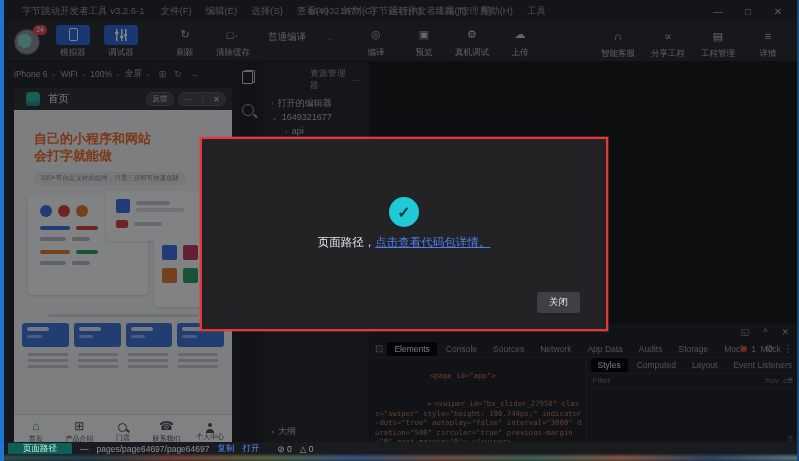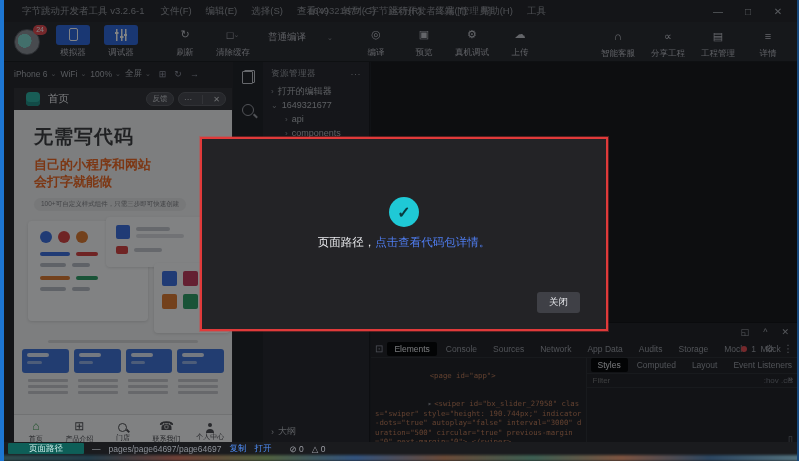--- a/index.html
+++ b/index.html
@@ -88,21 +88,21 @@
   
   .activity-bar { position:absolute; left:233px; top:62px; width:30px; height:386px; background:#1d1e22; display:flex; flex-direction:column; align-items:center; padding-top:8px; gap:20px; }
   .activity-bar .aicon { color:#9b9da4; font-size:14px; cursor:default; }
   .files-ic { width:13px; height:14px; position:relative; }
   .files-ic::before { content:""; position:absolute; right:0; top:0; width:9px; height:11px; border:1.3px solid #c7c9cf; border-radius:1px; }
   .files-ic::after { content:""; position:absolute; left:0; bottom:0; width:9px; height:11px; border:1.3px solid #c7c9cf; border-radius:1px; background:#1d1e22; }
   .search-ic { width:12px; height:12px; border:1.6px solid #9b9da4; border-radius:50%; position:relative; }
   .search-ic::after { content:""; position:absolute; width:5px; height:1.8px; background:#9b9da4; transform:rotate(45deg); right:-5px; bottom:-2px; }
   .git-ic { color:#8d8f96; font-size:12px; transform:scaleY(1.1); }
   .explorer { position:absolute; left:263px; top:62px; width:107px; height:386px; background:#24252a; border-right:1px solid #141518; }
-  .exp-header { display:flex; justify-content:space-between; align-items:center; padding:6px 8px 4px; font-size:8.5px; color:#9fa1a8; letter-spacing:.5px; }
+  .exp-header { display:flex; justify-content:space-between; align-items:center; padding:6px 8px 4px; font-size:8.5px; color:#9fa1a8; letter-spacing:.5px;margin-left:39px; }
   .exp-header .more { font-size:9px; cursor:default; }
   .tree-item { display:flex; align-items:center; gap:4px; height:14px; font-size:9px; color:#b4b6bc; padding-left:8px; cursor:default; white-space:nowrap; }
   .tree-item .arw { font-size:8px; color:#8d8f96; }
   .outline-row { position:absolute; bottom:10px; left:0; width:100%; display:flex; align-items:center; gap:4px; padding-left:8px; font-size:9px; color:#b4b6bc; }
 
   
   .editor-area { position:absolute; left:371px; top:62px; width:428px; height:260px; background:#151517; }
 
   
   .devtools { position:absolute; left:371px; top:322px; width:428px; height:126px; background:#1e1f23; border-top:1px solid #0e0e10; }
@@ -124,30 +124,30 @@
   .dt-styles { flex:1; display:flex; flex-direction:column; position:relative; }
   .st-tabs { display:flex; align-items:center; gap:2px; height:16px; border-bottom:1px solid #2b2c30; padding-left:4px;flex-direction:column; }
   .st-more { margin-left:auto; margin-right:6px; color:#9b9da4; font-size:9px; }
   .filter-row { display:flex; align-items:center; height:14px; border-bottom:1px solid #2b2c30; padding:0 6px; gap:0; }
   .filter-row input { flex:1; background:transparent; border:none; outline:none; color:#9b9da4; font-size:8px; font-family:"Liberation Sans",sans-serif; }
   .filter-hint { font-size:8px; color:#73757c; white-space:nowrap; }
   .st-bottom-ic { position:absolute; right:6px; bottom:4px; color:#84868d; font-size:9px; }
 
   
   .statusbar { position:absolute; left:0; bottom:6px; width:799px; height:13px; background:#1a1b1e; display:flex; align-items:center; font-size:8.5px; color:#8f939a; gap:8px; padding-left:8px; z-index:45; }
-  .path-chip { background:#0e5f58; color:#cfeeea; padding:0 21px; line-height:11px; border-radius:1px; }
+  .path-chip { background:#0e5f58; color:#cfeeea; padding:0 15px; line-height:11px; border-radius:1px; }
   .sb-link { color:#4f8ef7; cursor:default; }
   .sb-counts { display:flex; gap:8px; margin-left:10px; color:#9b9da4; }
 
   
   .dim { position:absolute; inset:0; background:rgba(6,7,9,.5); z-index:40; }
   .modal { position:absolute; left:200px; top:137px; width:408px; height:194px; background:#232326; border:2px solid #e03a3a; z-index:50; box-shadow:0 0 0 1px rgba(224,58,58,.35); }
   .check-circle { position:absolute; left:50%; top:58px; transform:translateX(-50%); width:30px; height:30px; border-radius:50%; background:#1fc9d6; color:#10353a; display:flex; align-items:center; justify-content:center; font-size:16px; font-weight:bold; color:#083a3f; }
   .modal-msg { position:absolute; top:96px; width:100%; text-align:center; font-size:11.5px; color:#e8e9ec; }
-  .modal-msg .link { color:#4f7df0; cursor:default; }
+  .modal-msg .link { color:#4f7df0; cursor:default;text-decoration:underline; }
   .modal-close { position:absolute; right:26px; bottom:16px; background:#3f4046; color:#e4e5e9; font-size:9.5px; padding:4px 12px; border-radius:3px; border:none; cursor:default; }
 </style>
 </head>
 <body>
 
 <div id="stage">
 
   <div class="titlebar">
     <span class="app-title">字节跳动开发者工具 v3.2.6-1</span>
     <div class="menus">
@@ -290,21 +290,20 @@
         <div class="p-appicon"></div>
         <span class="p-title">首页</span>
         <div class="cap1">反馈</div>
         <div class="cap2">
           <span>···</span>
           <span class="divider"></span>
           <span>✕</span>
         </div>
       </div>
       <div class="hero">
-        <div class="hero-title">无需写代码</div>
         <div class="hero-sub">
           <div>自己的小程序和网站</div>
           <div>会打字就能做</div>
         </div>
         <span class="hero-badge">100+可自定义样式组件，只需三步即可快速创建</span>
       </div>
       <div class="illus">
         <div class="card" style="left:14px; top:4px; width:120px; height:100px; padding:10px 12px;">
           <div class="row">
               <div class="chip" style="width:12px;height:12px;border-radius:50%;background:#3b6fe0;"></div>

